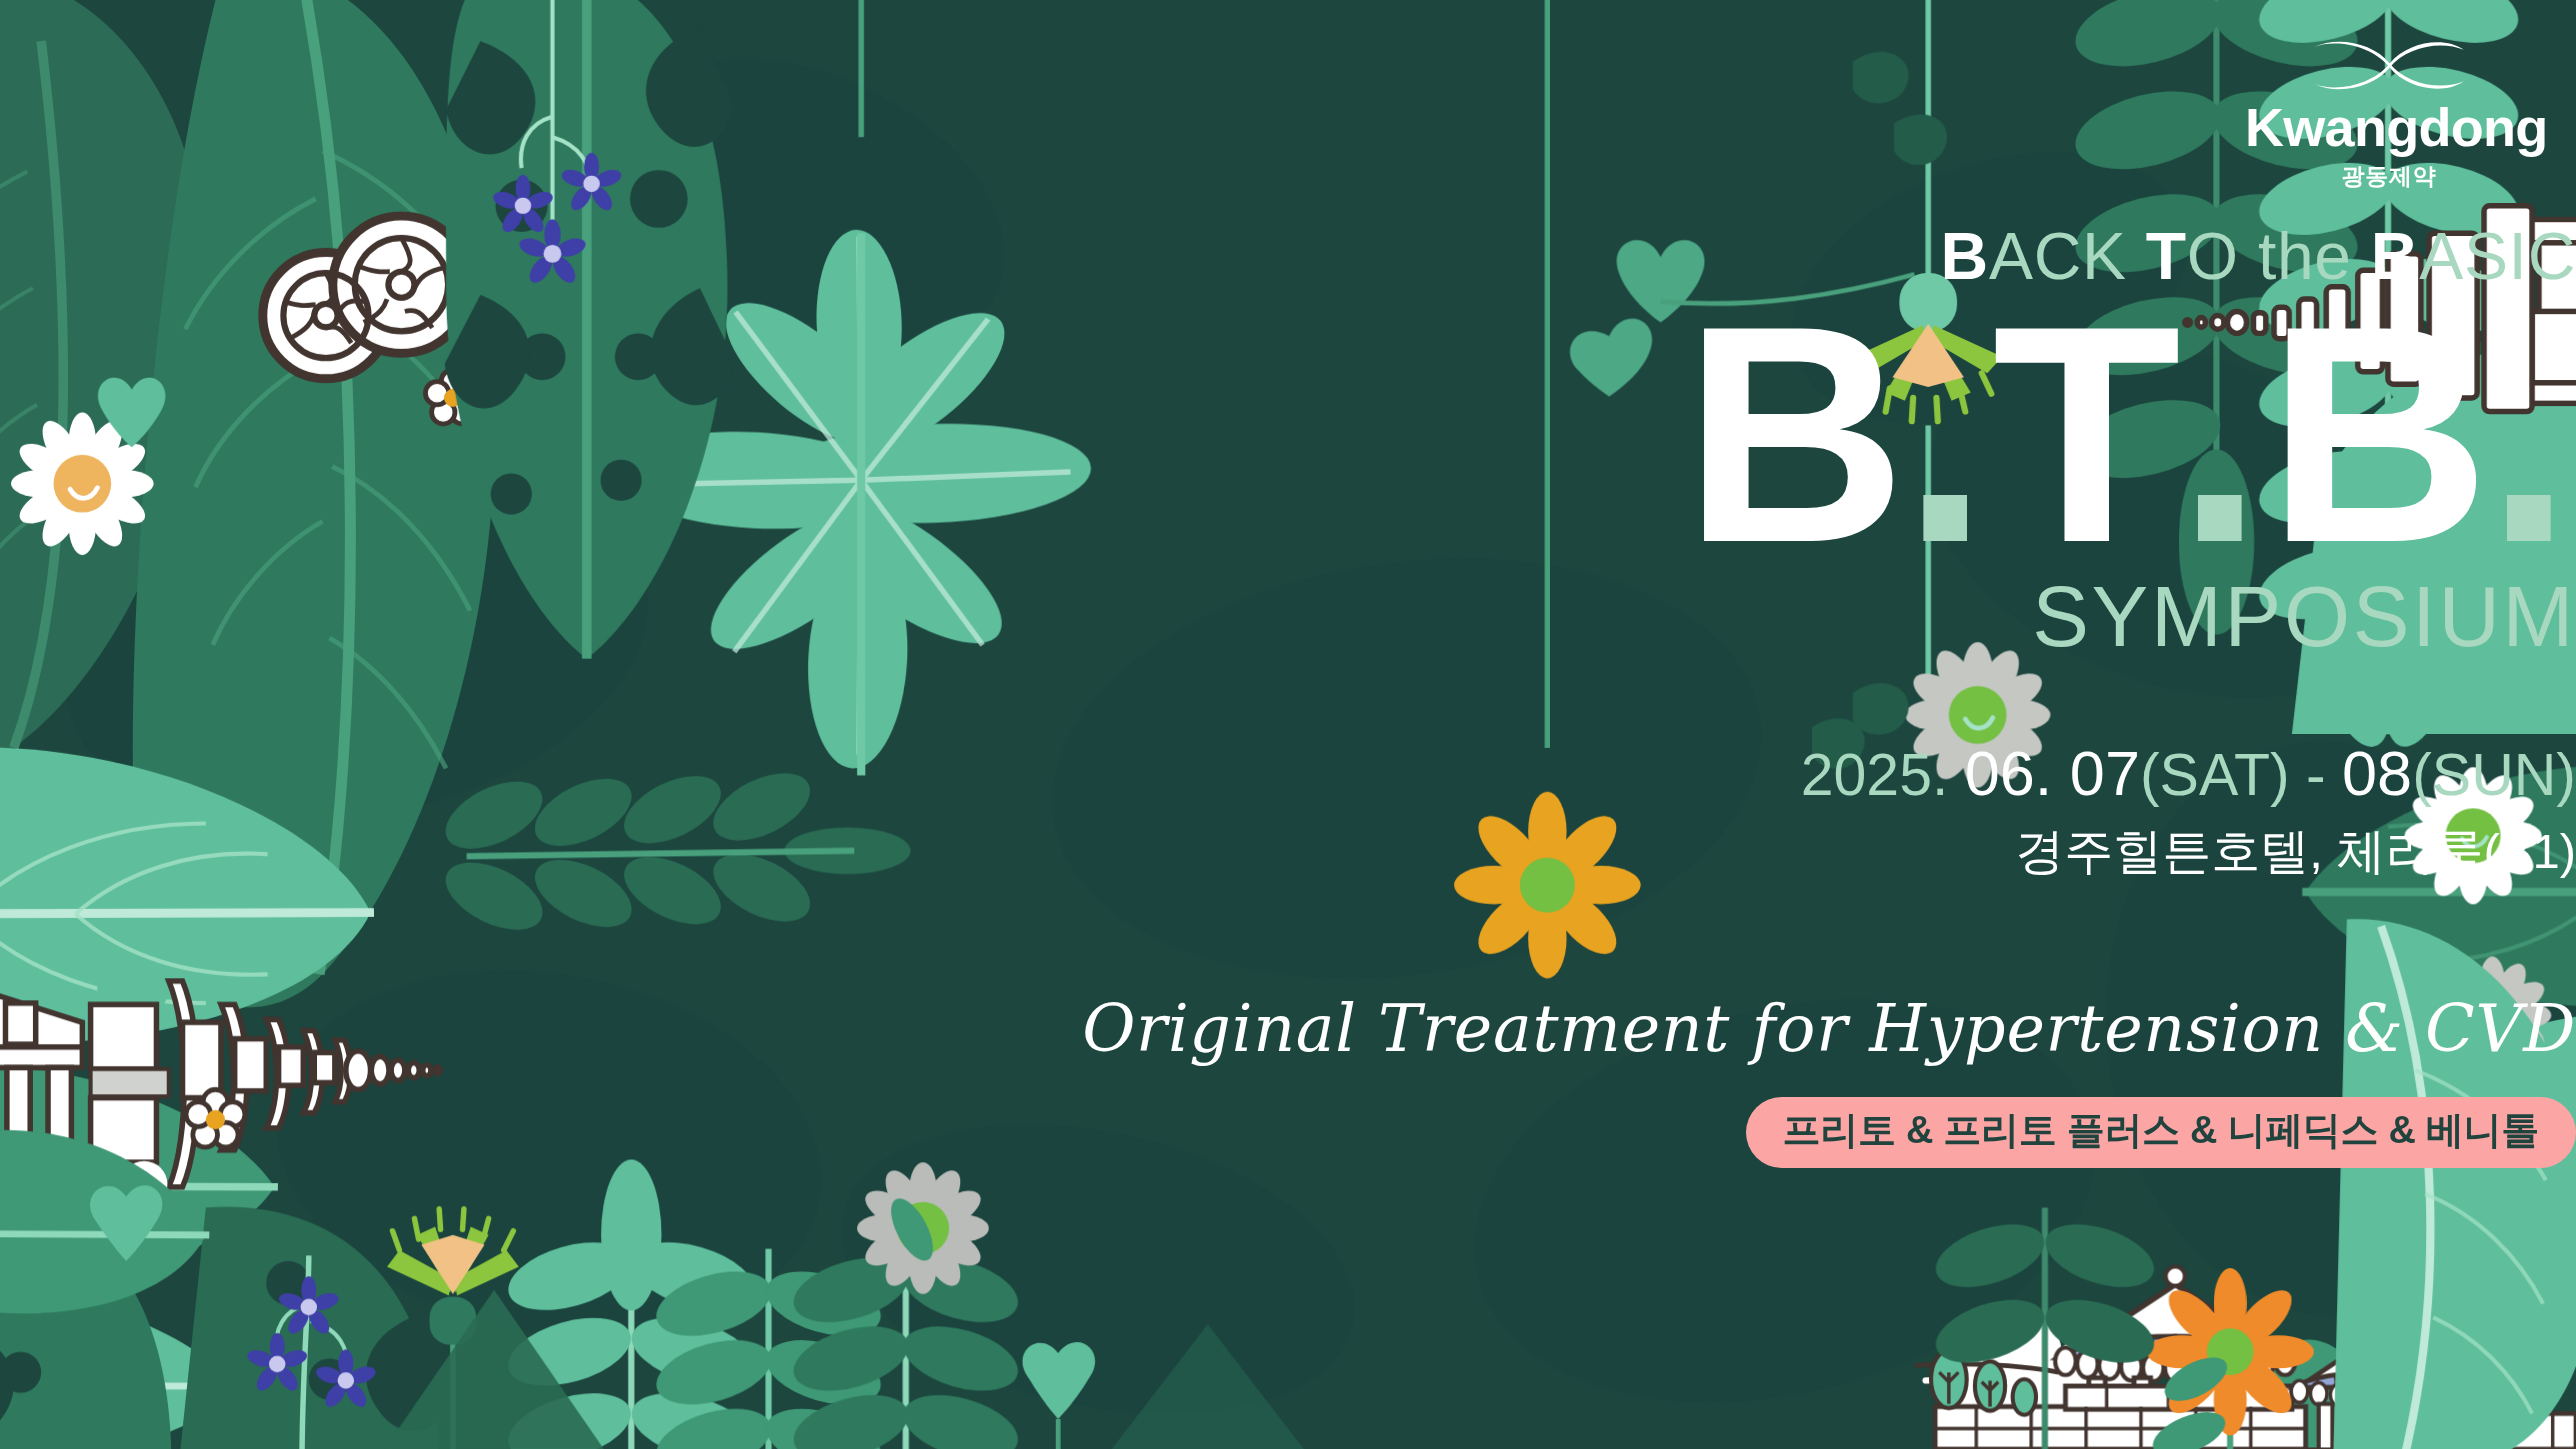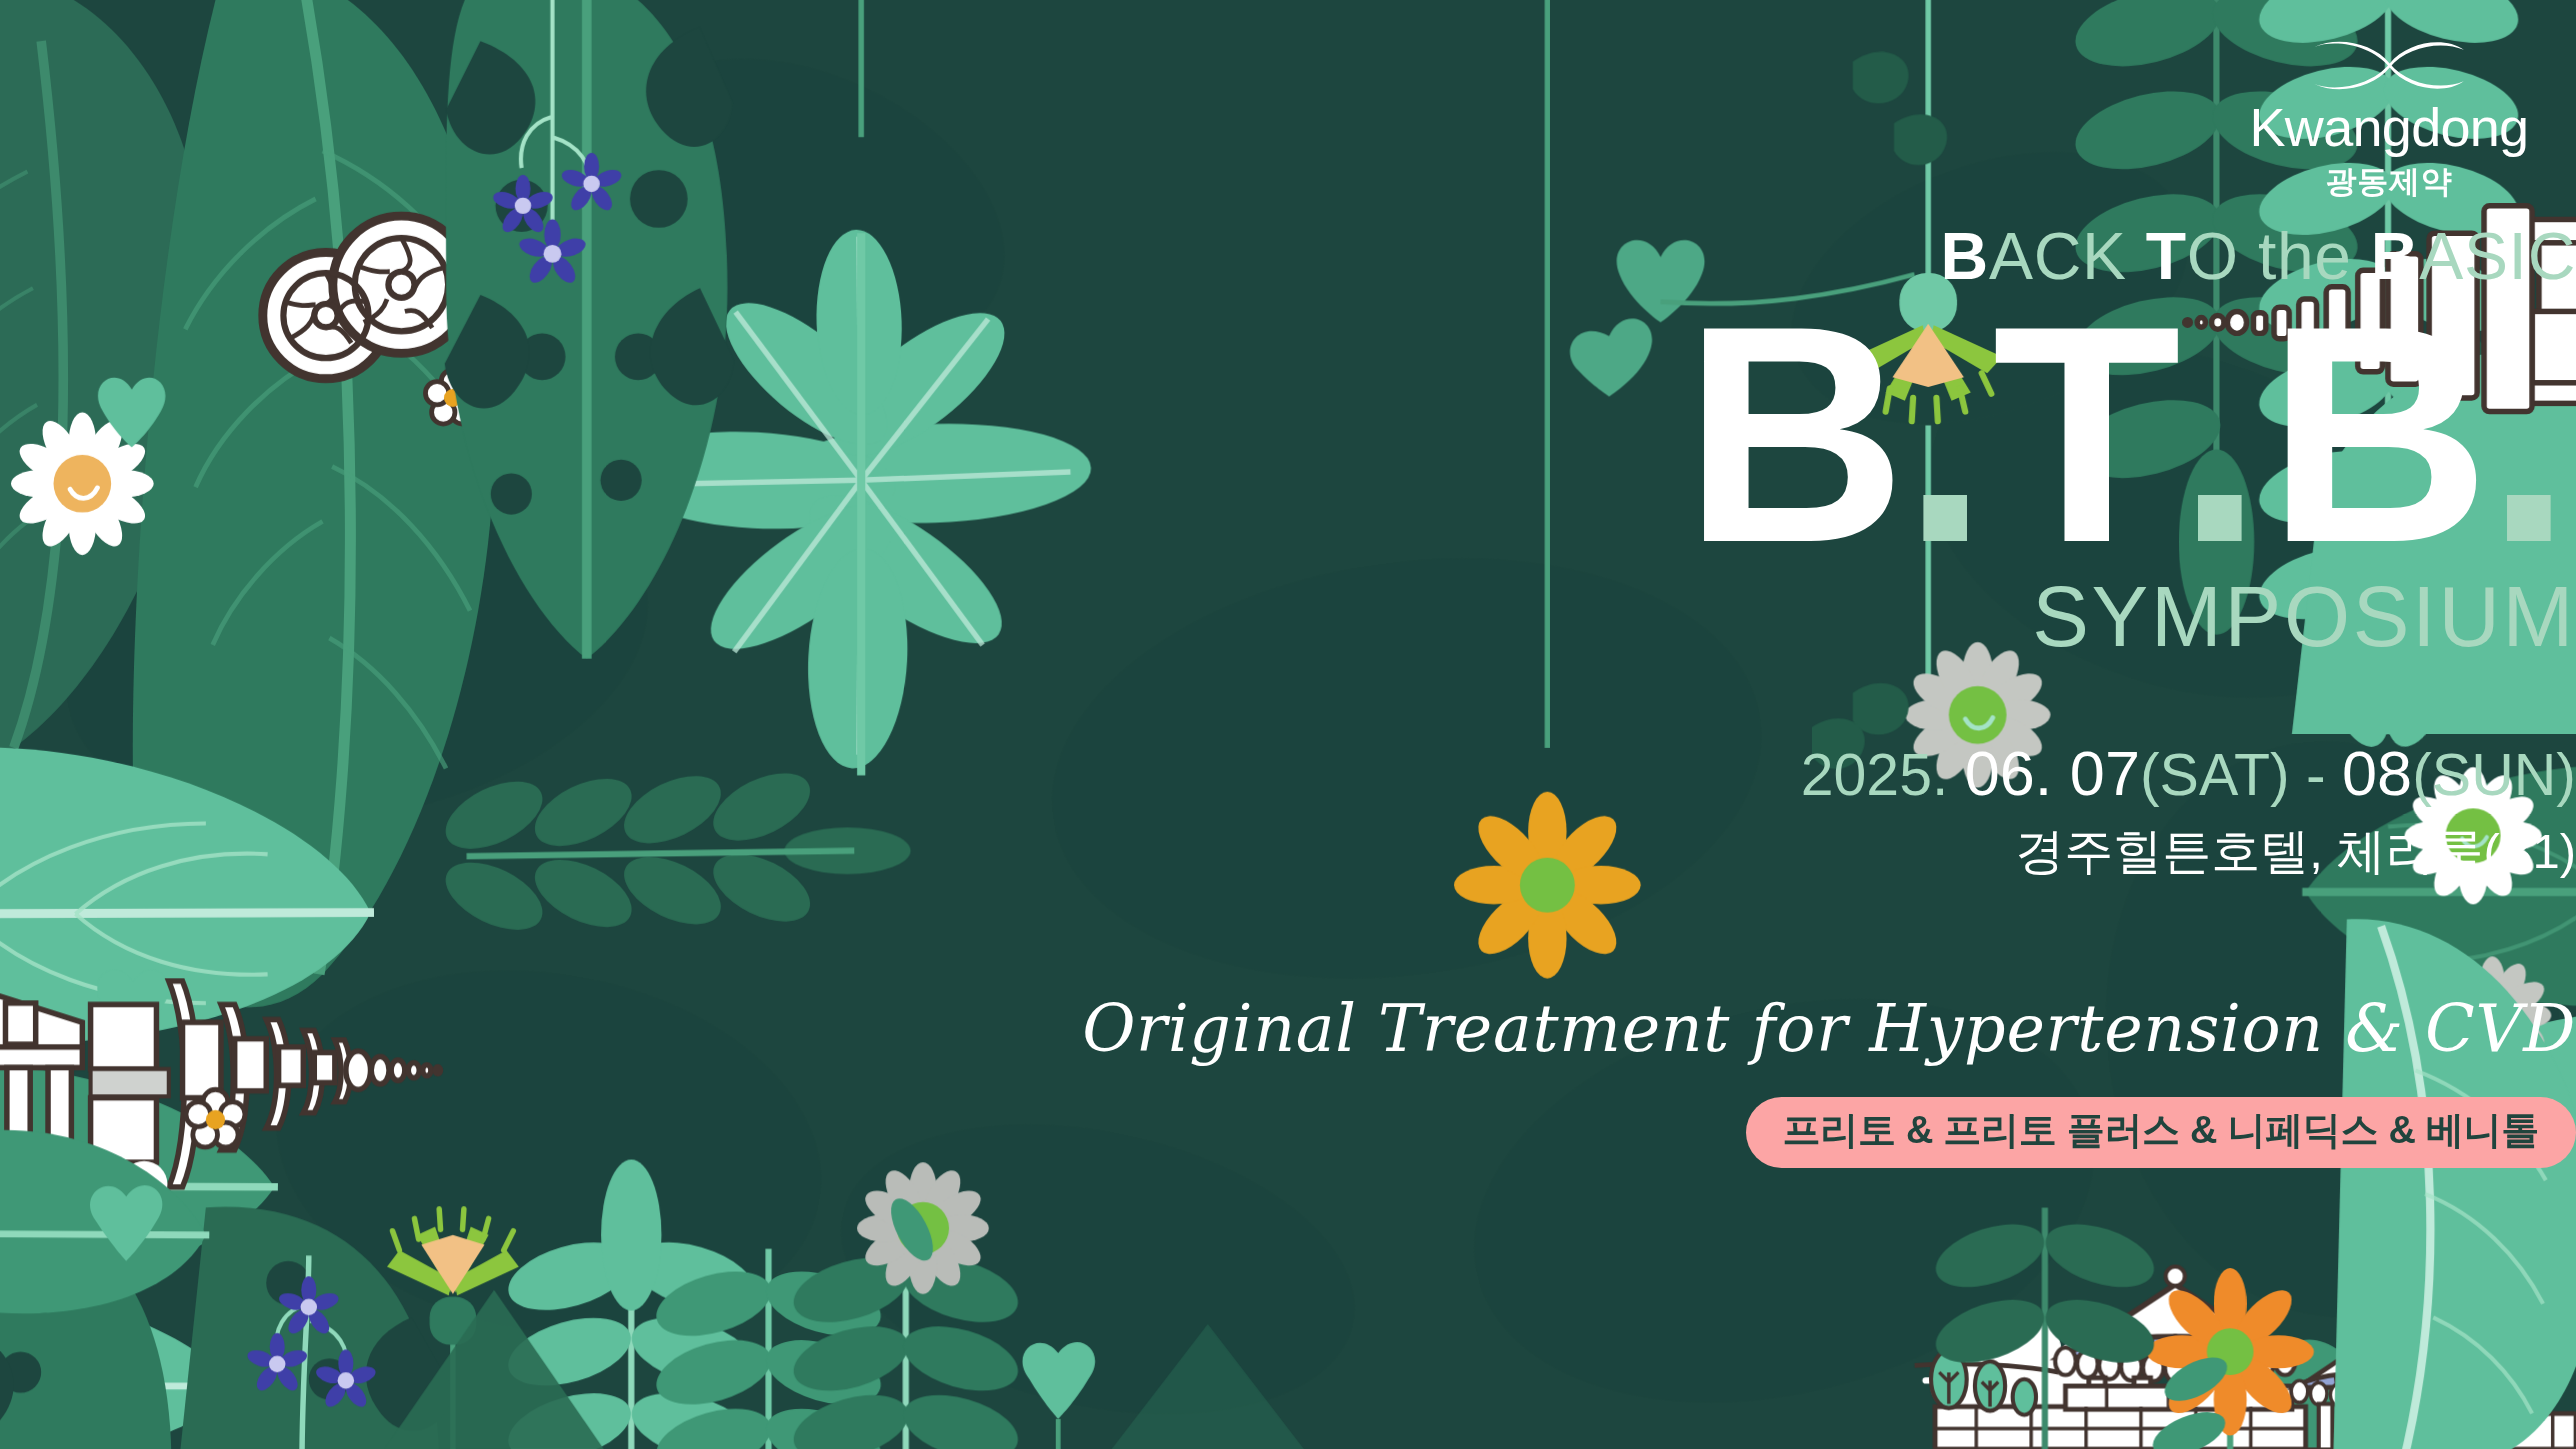--- a/index.html
+++ b/index.html
@@ -19,26 +19,26 @@
   #bg-art{ position:absolute; inset:0; width:100%; height:100%; display:block; }
 
   
   .brand{
     position:absolute; top:36px; right:43px;
     width:288px; text-align:center;
     z-index:40;
   }
   .brand-mark{ display:block; margin:0 auto 6.9px; }
   .brand-name{
-    font-size:54px; font-weight:400; color:#ffffff;
+    font-size:54px; font-weight:700; color:#ffffff;
     letter-spacing:-0.7px; line-height:0.95;
     font-family:"Liberation Sans", sans-serif;
   }
   .brand-kr{
-    font-size:31px; font-weight:700; color:#ffffff;
+    font-size:23px; font-weight:700; color:#ffffff;
     letter-spacing:0.7px; margin-top:8.2px;
   }
 
   
   .center{
     position:absolute; left:3px; right:0; top:0;
     z-index:30; text-align:right;
     pointer-events:none;
   }
   .center > *{ pointer-events:auto; }

